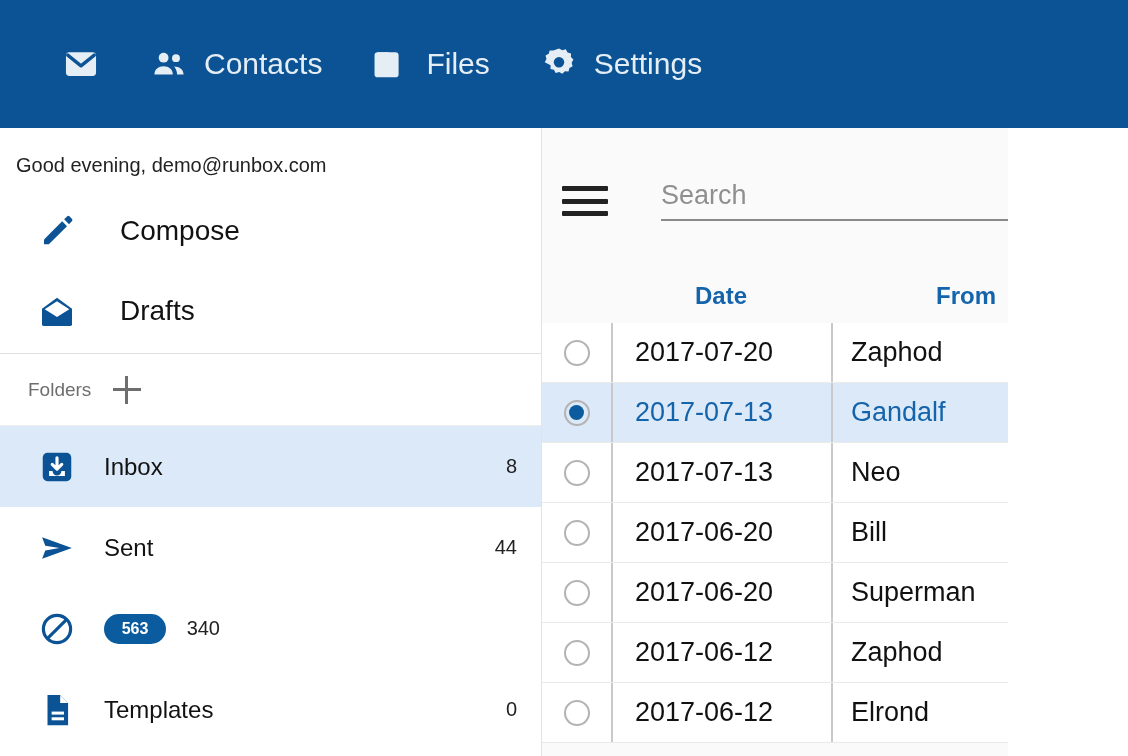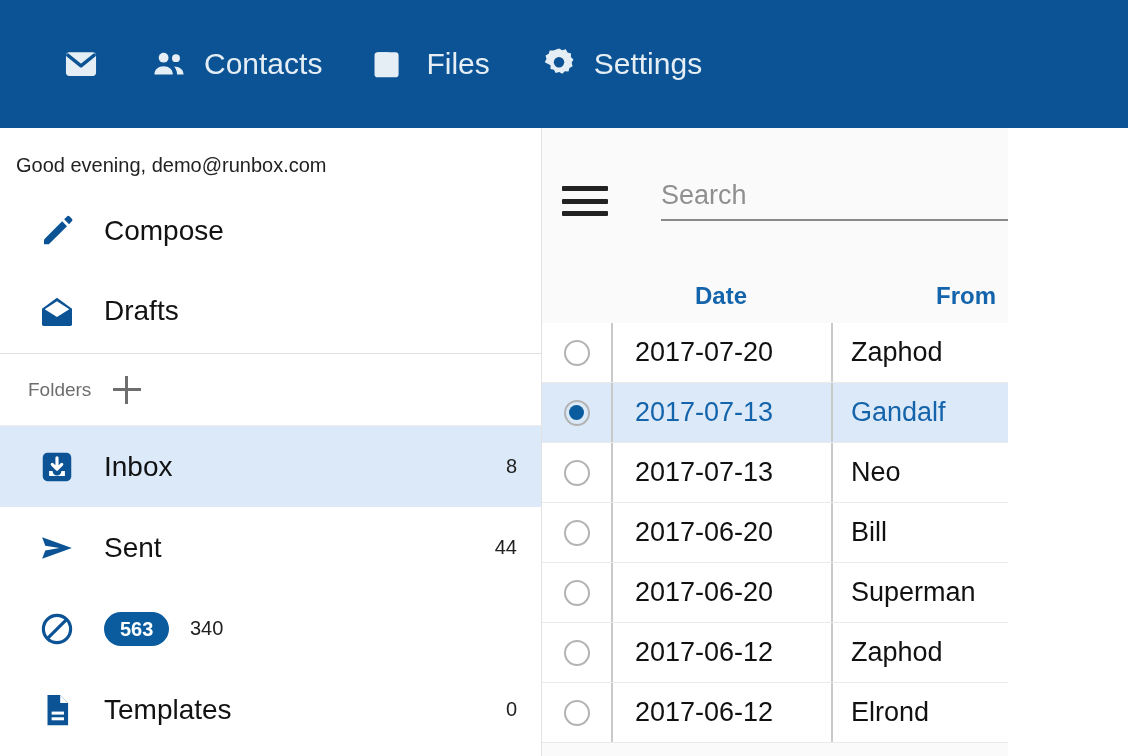--- a/index.html
+++ b/index.html
@@ -62,20 +62,21 @@
     padding: 26px 0 0 16px;
     white-space: nowrap;
   }
   .action-list { margin-top: 14px; }
   .action-row {
     height: 80px;
     display: flex;
     align-items: center;
     padding-left: 36px;
     cursor: pointer;
+    gap: 16px;
   }
   .action-row .act-icon {
     width: 42px; height: 42px;
     display: flex; align-items: center; justify-content: center;
     flex: 0 0 auto;
     margin-right: 26px;
   }
   .action-row .act-label {
     font-size: 28px;
     color: #121212;
@@ -122,29 +123,29 @@
     background: #ffffff;
   }
   .folder-row.selected { background: #dce9f8; }
   .folder-row .f-icon {
     width: 42px; height: 42px;
     display: flex; align-items: center; justify-content: center;
     flex: 0 0 auto;
     margin-right: 26px;
   }
   .folder-row .f-label {
-    font-size: 28px;
+    font-size: 24px;
     color: #121212;
     white-space: nowrap;
     flex: 1 1 auto;
   }
   .folder-row .f-badge {
     background: #0a5c9e;
     color: #ffffff;
-    font-size: 20px;
+    font-size: 16px;
     font-weight: bold;
     border-radius: 22px;
     padding: 7px 16px;
     margin-right: 16px;
     line-height: 1;
     min-width: 62px;
     text-align: center;
   }
   .folder-row .f-count {
     font-size: 20px;

